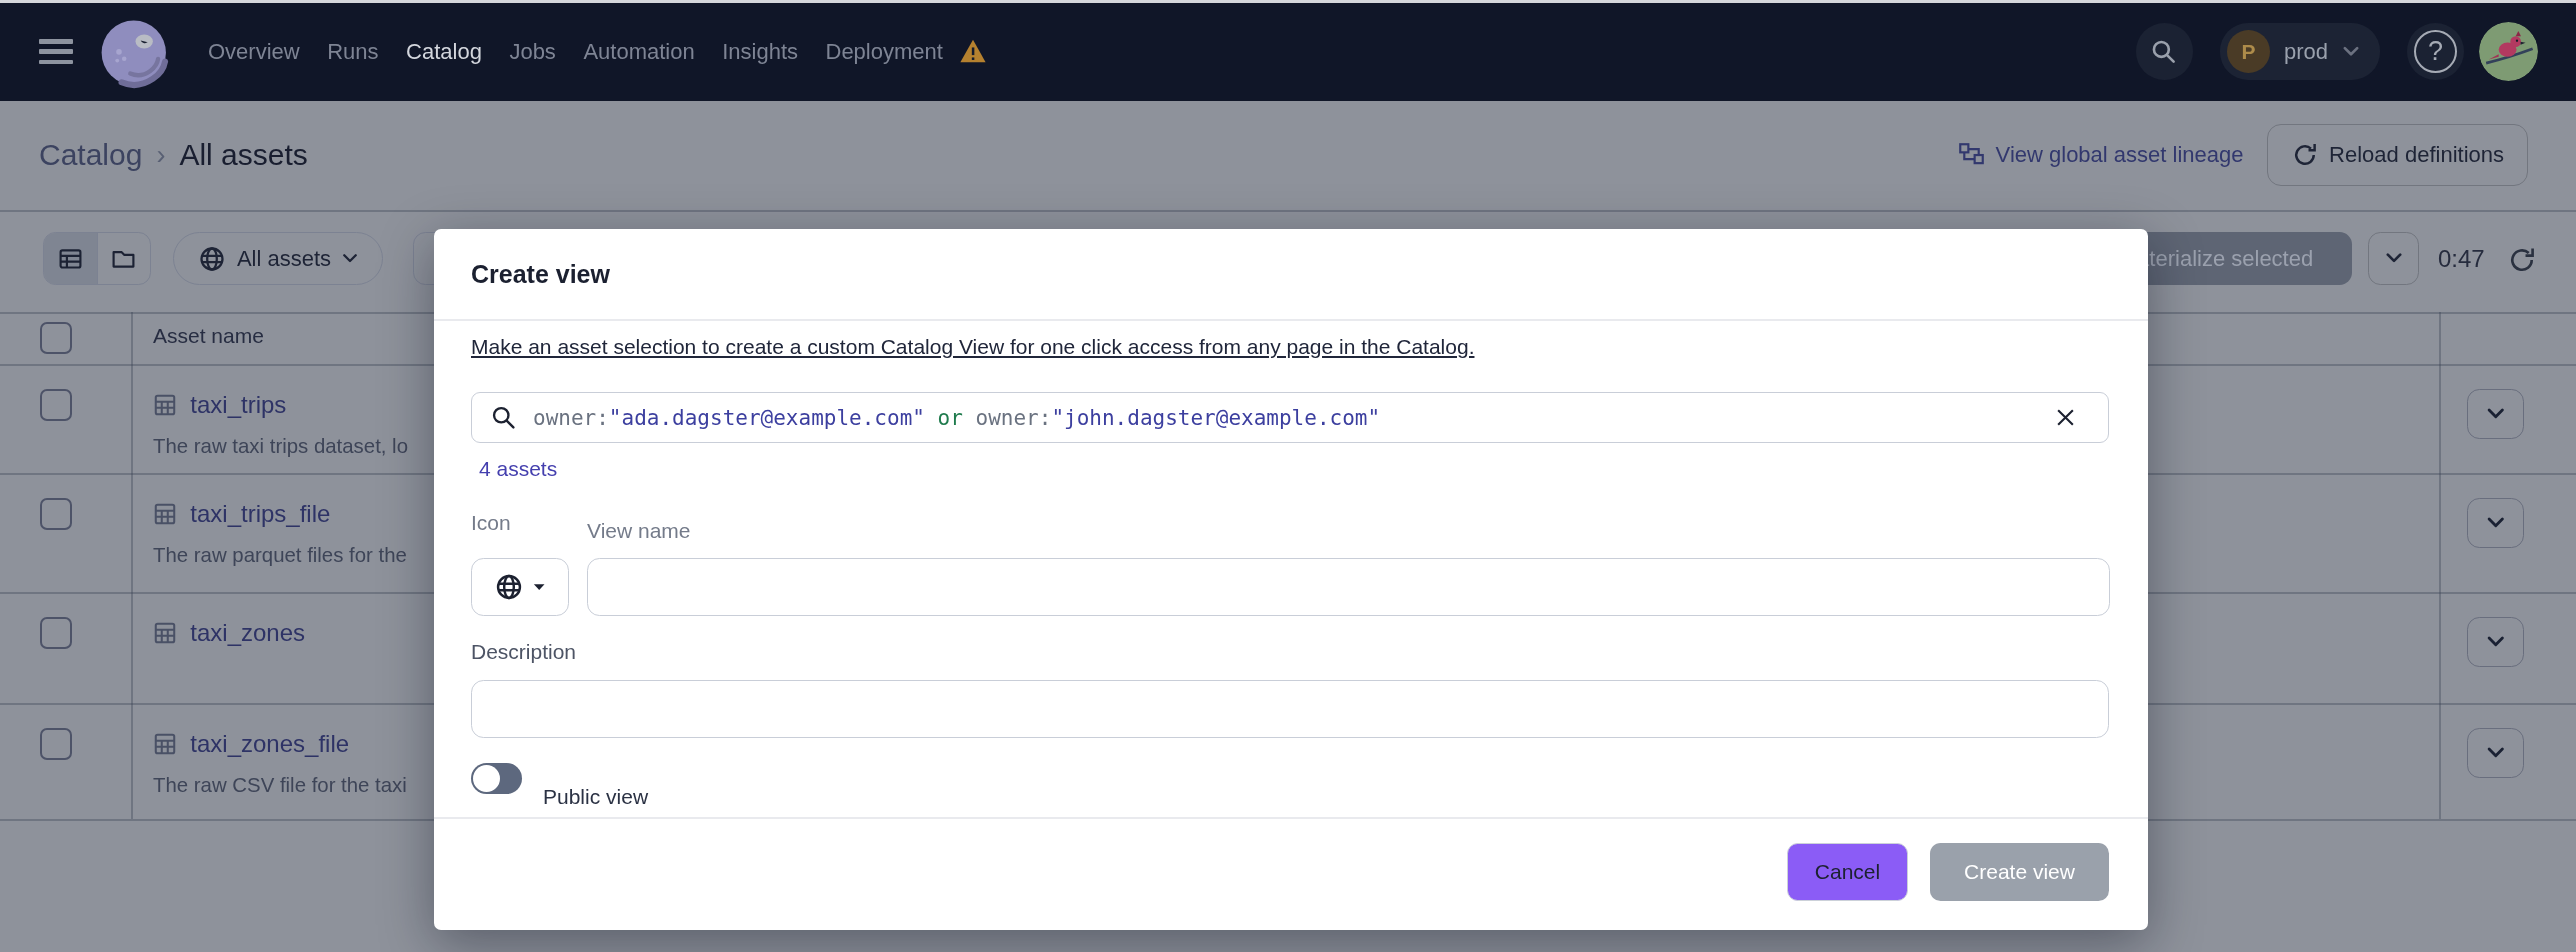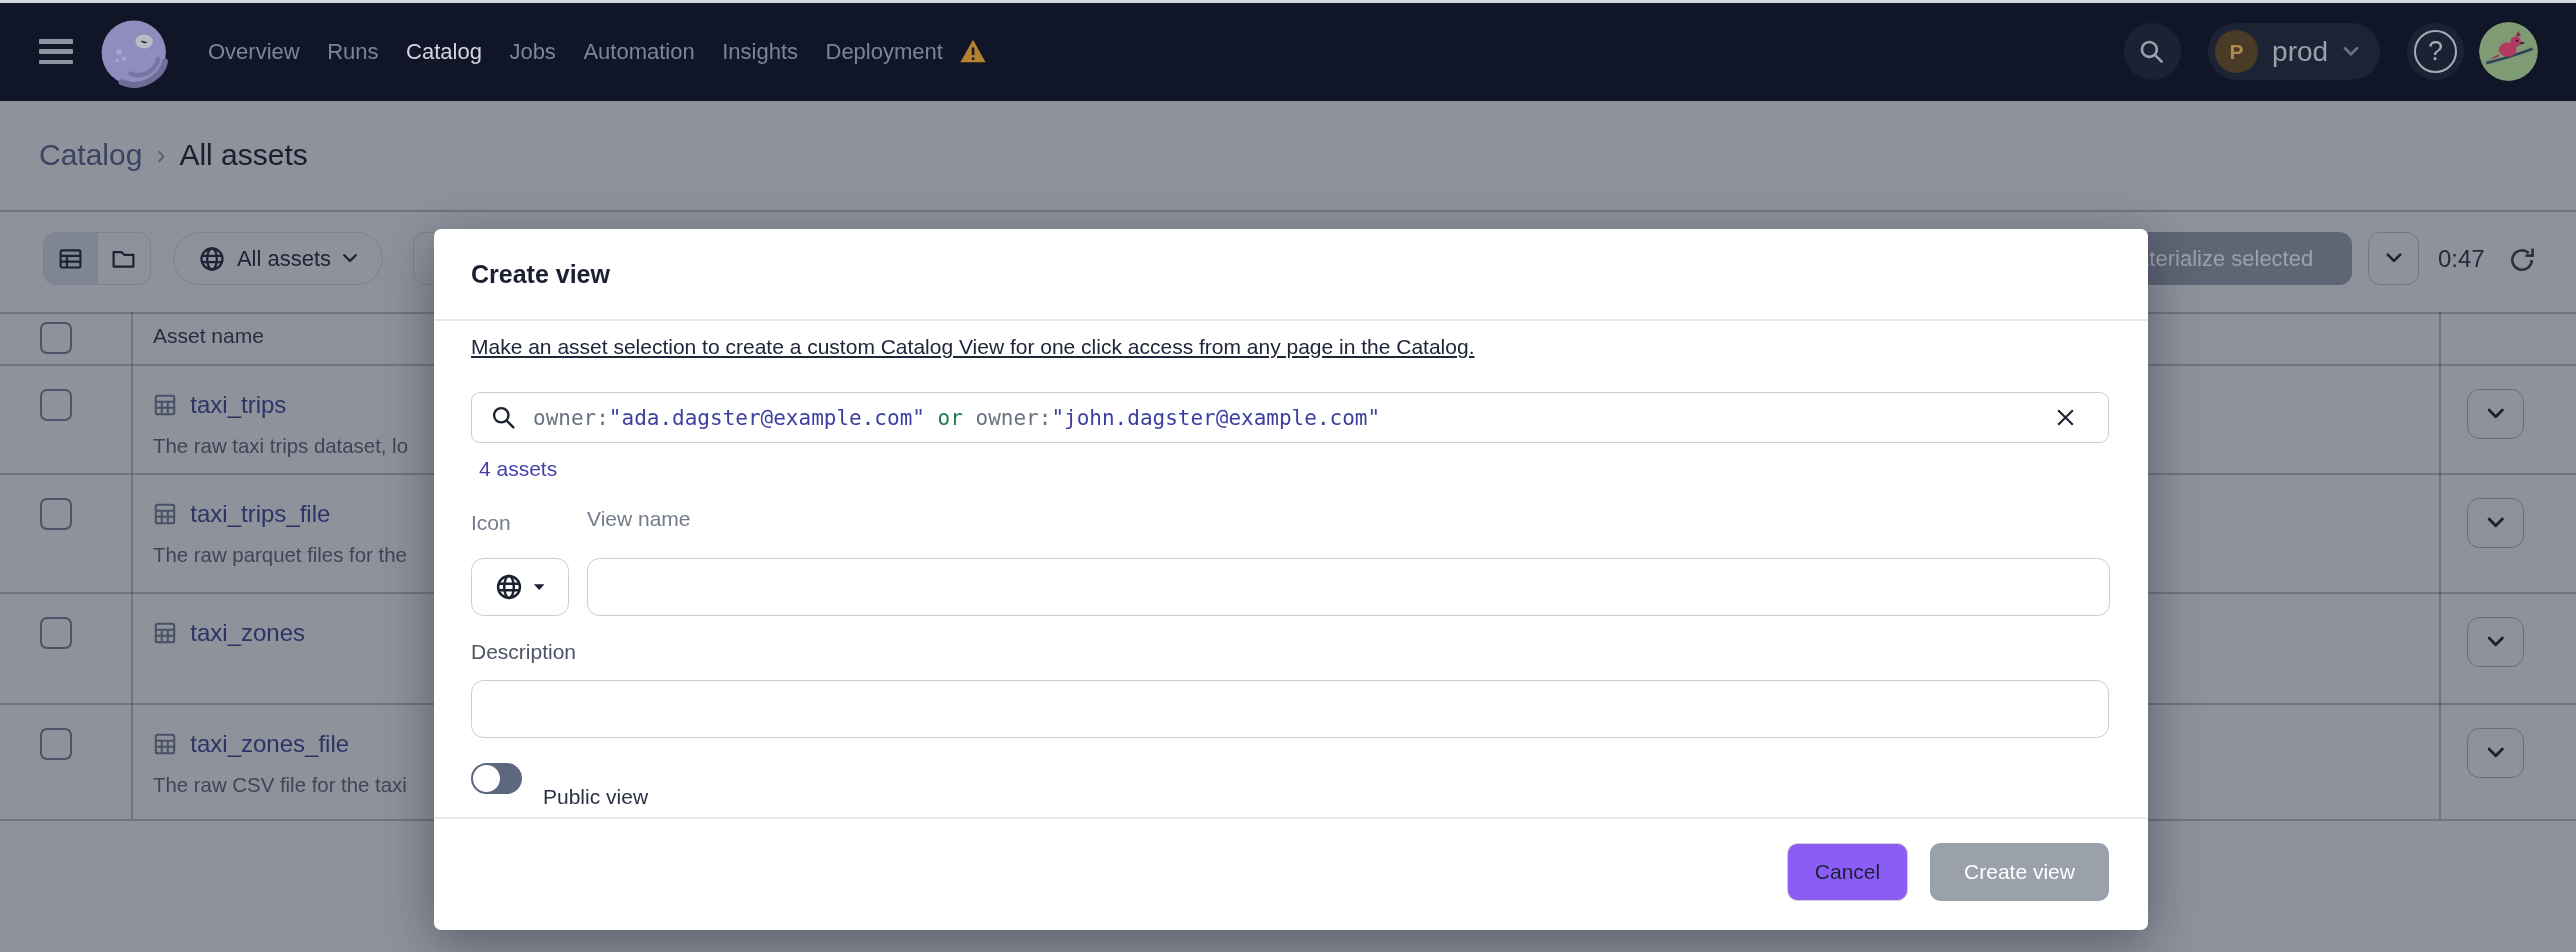--- a/index.html
+++ b/index.html
@@ -21,21 +21,21 @@
   .nav-item { font-size:22px; color:#7e8494; text-decoration:none; cursor:pointer; }
   .nav-item.active { color:#d3d6dd; }
   .nav-warn { width:30px; height:27px; margin-left:-12.4px; }
   .nav-right { position:absolute; right:38px; top:0; height:100%; display:flex; align-items:center; gap:15px; }
   .nav-circle { width:57px; height:57px; border-radius:50%; background:#1b2233; border:none; cursor:pointer;
                 display:flex; align-items:center; justify-content:center; }
   .env-pill { height:57px; border-radius:28px; background:#1c2334; border:none; cursor:pointer;
               display:flex; align-items:center; gap:14px; padding:0 19.5px 0 7px; margin:0 12.4px; }
   .env-avatar { width:43px; height:43px; border-radius:50%; background:#4a3b26; color:#ad8b4a;
                 font-size:21px; font-weight:600; display:flex; align-items:center; justify-content:center; }
-  .env-name { font-size:28px; color:#9aa1ad; }
+  .env-name { font-size:22px; color:#9aa1ad; }
   .help-glyph { font-size:27px; color:#a6abb5; font-weight:400; width:43px; height:43px; border:2.7px solid #a6abb5;
                 border-radius:50%; display:flex; align-items:center; justify-content:center; }
   .avatar { width:59px; height:59px; border-radius:50%; overflow:hidden; cursor:pointer; }
 
   
   .page-header { position:absolute; left:0; top:100px; width:100%; height:110px; }
   .breadcrumb { position:absolute; left:39px; top:50%; transform:translateY(-50%);
                 display:flex; align-items:center; gap:14px; font-size:30px; }
   .bc-parent { color:#3c4360; cursor:pointer; text-decoration:none; }
   .bc-sep { color:#596074; font-size:27px; }
@@ -98,21 +98,21 @@
   .m-search .query { font-family:"DejaVu Sans Mono", monospace; font-size:21px; white-space:pre; margin-left:16px; }
   .tok-key { color:#6a7280; }
   .tok-string { color:#3c3f9f; }
   .tok-operator { color:#1f7b4d; }
   .m-clear { position:absolute; right:23px; top:50%; transform:translateY(-50%); width:30px; height:30px;
              border:none; background:none; cursor:pointer; color:#1c2130; }
   .m-assets-link { position:absolute; left:37px; top:228px; font-size:21px; color:#443fae;
                    text-decoration:none; cursor:pointer;margin-left:8px; }
   .m-label { position:absolute; font-size:21px; color:#747b8a; }
   .lbl-icon { left:37px; top:282px; }
-  .lbl-viewname { left:153px; top:278px; }
+  .lbl-viewname { left:153px; top:290px; }
   .lbl-desc { left:37px; top:411px; color:#4d5465; }
   .m-icon-select { position:absolute; left:37px; top:329px; width:98px; height:58px; border:1.8px solid #c9ced8;
                    border-radius:12.4px; background:#fff; cursor:pointer; display:flex; align-items:center;
                    justify-content:center; gap:10.6px; color:#1c2130; }
   .m-input { position:absolute; border:1.8px solid #c9ced8; border-radius:12.4px; background:#fff;
              font-size:21px; color:#1c2130; padding:0 16px; font-family:"Liberation Sans", sans-serif; }
   .in-viewname { left:153px; top:329px; width:1523px; height:58px; }
   .in-desc { left:37px; top:451px; width:1638px; height:58px; }
   .m-toggle-row { position:absolute; left:37px; top:519px; display:flex; align-items:center; gap:21px; }
   .toggle { position:relative; width:51px; height:31px; border-radius:16px; background:#5d687e; cursor:pointer; }
@@ -196,20 +196,37 @@
       </div>
     </div>
   </nav>
 
   <header class="page-header">
     <div class="breadcrumb">
       <a class="bc-parent">Catalog</a>
       <span class="bc-sep">›</span>
       <span class="bc-current">All assets</span>
     </div>
+    <div class="header-right">
+      <a class="lineage-link">
+        <svg width="27" height="27" viewBox="0 0 30 30">
+          <rect x="2.5" y="2.5" width="9" height="9" fill="none" stroke="#32386e" stroke-width="2.4"></rect>
+          <rect x="18.5" y="14.5" width="9" height="9" fill="none" stroke="#32386e" stroke-width="2.4"></rect>
+          <path d="M7 11.5 V19 h11.5 M23 14.5 V8 H12" fill="none" stroke="#32386e" stroke-width="2.4"></path>
+        </svg>
+        <span>View global asset lineage</span>
+      </a>
+      <button class="reload-btn">
+        <svg width="28" height="28" viewBox="0 0 32 32">
+          <path d="M26 16 a10 10 0 1 1 -3.2 -7.3" fill="none" stroke="#1e2436" stroke-width="2.8"></path>
+          <path d="M27 3.5 v7 h-7" fill="none" stroke="#1e2436" stroke-width="2.8"></path>
+        </svg>
+        <span>Reload definitions</span>
+      </button>
+    </div>
   </header>
 
   <div class="toolbar">
     <div class="seg">
       <button class="active">
         <svg width="27" height="27" viewBox="0 0 30 30">
           <rect x="4" y="6" width="22" height="19" rx="2" fill="none" stroke="currentColor" stroke-width="2.4"></rect>
           <path d="M4 12 h22 M4 18.5 h22 M11 12 v13" stroke="currentColor" stroke-width="2.4"></path>
         </svg>
       </button>

